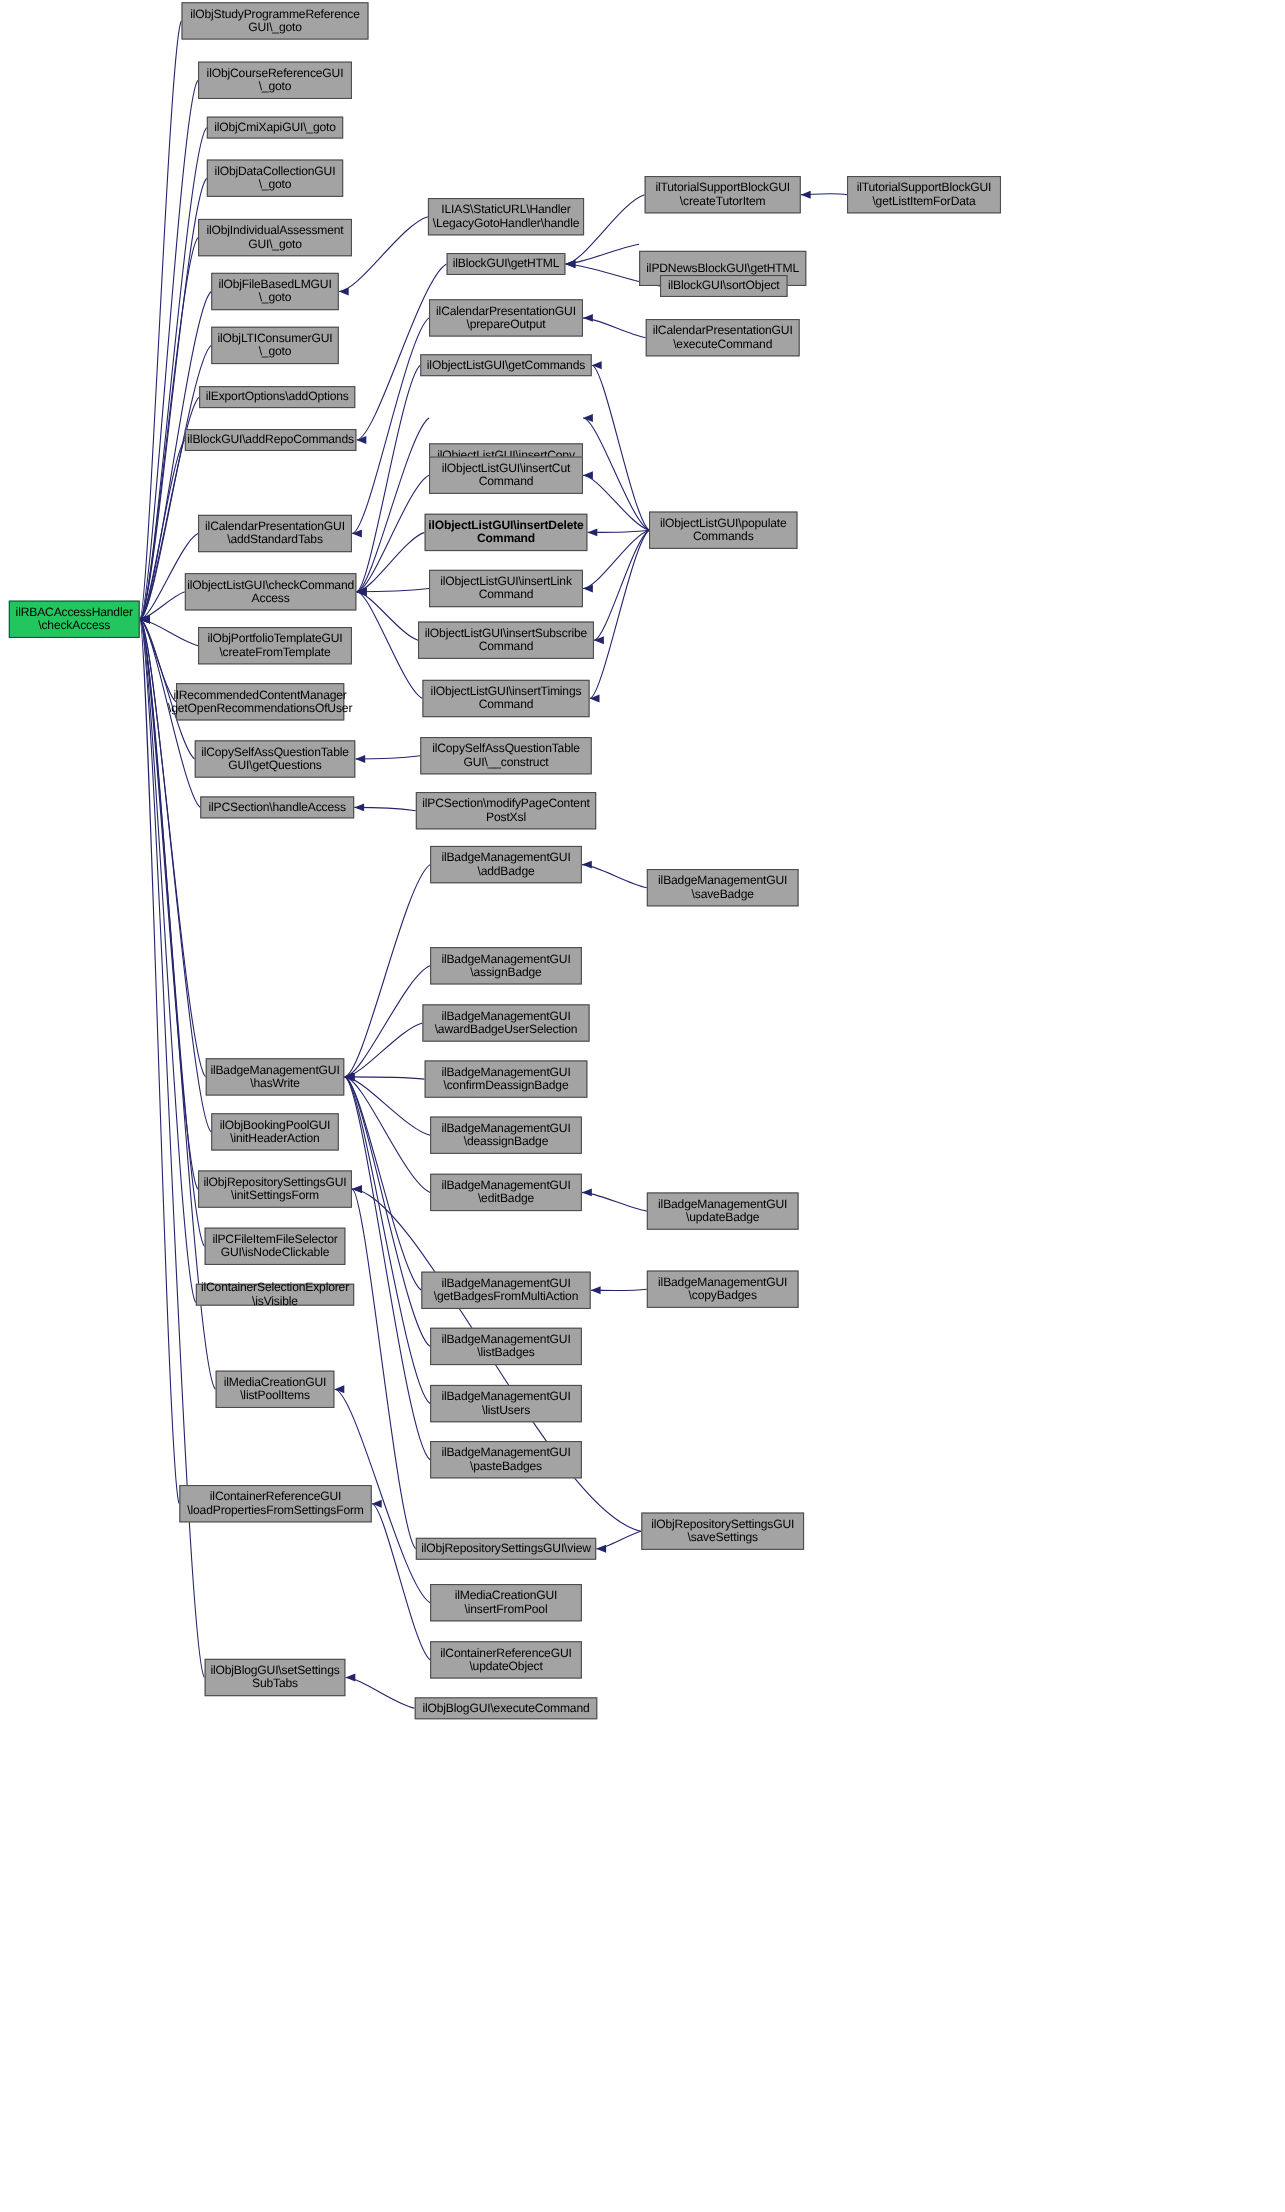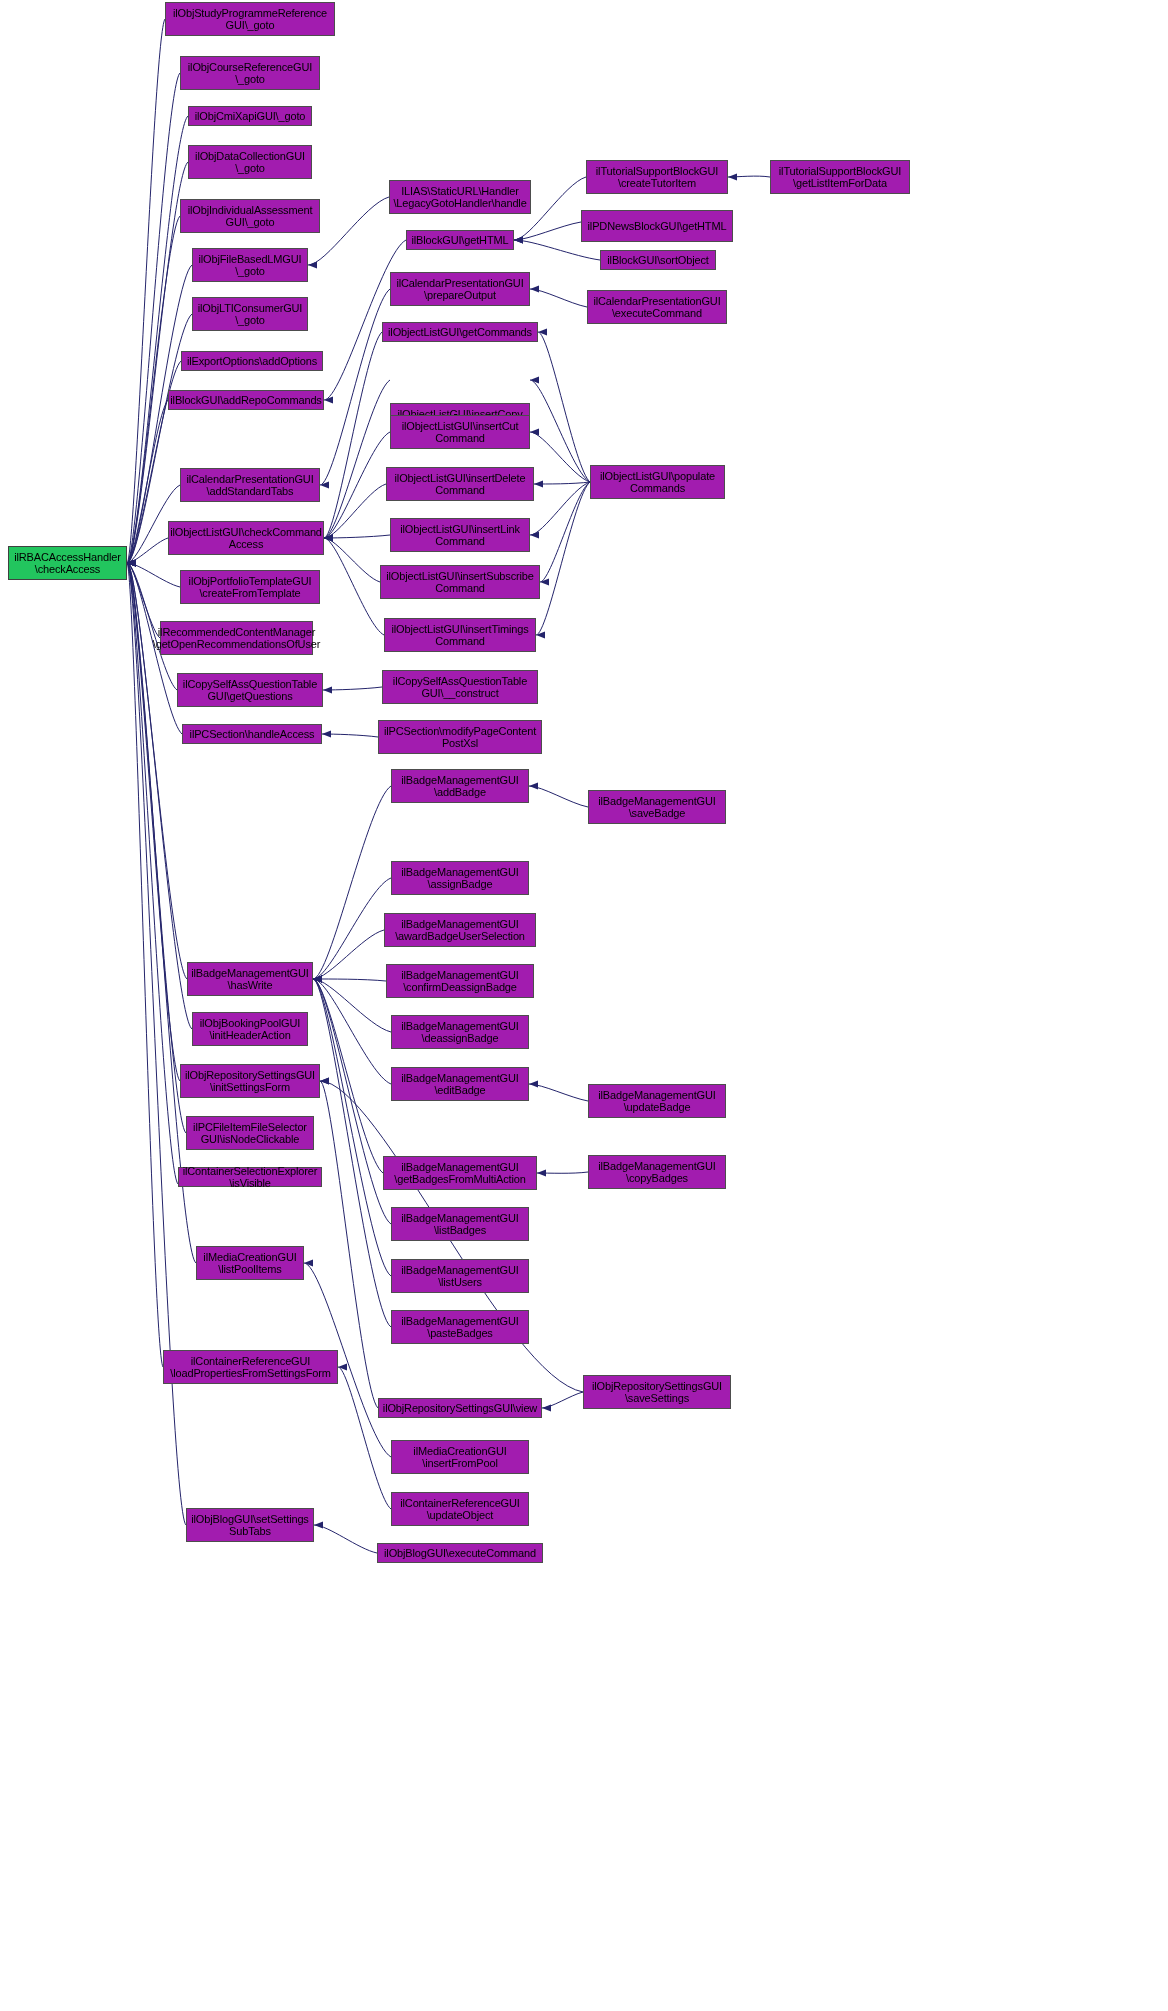--- a/index.html
+++ b/index.html
@@ -9,21 +9,21 @@
     height:2011px;
     background:#ffffff;
     font-family:"Liberation Sans", sans-serif;
     overflow:hidden;
   }
   #edges{position:absolute;left:0;top:0;width:1168px;height:2011px;}
   .node{
     position:absolute;
     box-sizing:border-box;
     border:1px solid #4d4d4d;
-    background:#a21caf;
+    background:#a3a3a3;
     color:#000000;
     display:flex;
     align-items:center;
     justify-content:center;
     text-align:center;
     font-size:11px;
     line-height:12.5px;
     letter-spacing:-0.15px;
     white-space:pre-line;
     padding:0 2px;
@@ -219,21 +219,21 @@
     <div class="node" style="left: 389px; top: 180px; width: 142px; height: 34px;">ILIAS\StaticURL\Handler
 \LegacyGotoHandler\handle</div>
     <div class="node" style="left: 406px; top: 230px; width: 108px; height: 20px;">ilBlockGUI\getHTML</div>
     <div class="node" style="left: 390px; top: 272px; width: 140px; height: 34px;">ilCalendarPresentationGUI
 \prepareOutput</div>
     <div class="node" style="left: 382px; top: 322px; width: 156px; height: 20px;">ilObjectListGUI\getCommands</div>
     <div class="node" style="left: 390px; top: 363px; width: 140px; height: 34px; margin-top: 40px;">ilObjectListGUI\insertCopy
 Command</div>
     <div class="node" style="left: 390px; top: 415px; width: 140px; height: 34px;">ilObjectListGUI\insertCut
 Command</div>
-    <div class="node" style="left: 386px; top: 467px; width: 148px; height: 34px;">ilObjectListGUI\insertDelete
+    <div class="node" style="left: 386px; top: 467px; width: 148px; height: 34px; font-weight: bold;">ilObjectListGUI\insertDelete
 Command</div>
     <div class="node" style="left: 390px; top: 518px; width: 140px; height: 34px;">ilObjectListGUI\insertLink
 Command</div>
     <div class="node" style="left: 380px; top: 565px; width: 160px; height: 34px;">ilObjectListGUI\insertSubscribe
 Command</div>
     <div class="node" style="left: 384px; top: 618px; width: 152px; height: 34px;">ilObjectListGUI\insertTimings
 Command</div>
     <div class="node" style="left: 382px; top: 670px; width: 156px; height: 34px;">ilCopySelfAssQuestionTable
 GUI\__construct</div>
     <div class="node" style="left: 378px; top: 720px; width: 164px; height: 34px;">ilPCSection\modifyPageContent
@@ -259,21 +259,21 @@
     <div class="node" style="left: 391px; top: 1310px; width: 138px; height: 34px;">ilBadgeManagementGUI
 \pasteBadges</div>
     <div class="node" style="left: 378px; top: 1398px; width: 164px; height: 20px;">ilObjRepositorySettingsGUI\view</div>
     <div class="node" style="left: 391px; top: 1440px; width: 138px; height: 34px;">ilMediaCreationGUI
 \insertFromPool</div>
     <div class="node" style="left: 391px; top: 1492px; width: 138px; height: 34px;">ilContainerReferenceGUI
 \updateObject</div>
     <div class="node" style="left: 377px; top: 1543px; width: 166px; height: 20px;">ilObjBlogGUI\executeCommand</div>
     <div class="node" style="left: 586px; top: 160px; width: 142px; height: 34px;">ilTutorialSupportBlockGUI
 \createTutorItem</div>
-    <div class="node" style="left: 581px; top: 210px; width: 152px; height: 32px;">ilPDNewsBlockGUI\getHTML</div>
+    <div class="node" style="left: 581px; top: 228px; width: 152px; height: 32px;">ilPDNewsBlockGUI\getHTML</div>
     <div class="node" style="left: 600px; top: 250px; width: 116px; height: 20px;">ilBlockGUI\sortObject</div>
     <div class="node" style="left: 587px; top: 290px; width: 140px; height: 34px;">ilCalendarPresentationGUI
 \executeCommand</div>
     <div class="node" style="left: 590px; top: 465px; width: 135px; height: 34px;">ilObjectListGUI\populate
 Commands</div>
     <div class="node" style="left: 588px; top: 790px; width: 138px; height: 34px;">ilBadgeManagementGUI
 \saveBadge</div>
     <div class="node" style="left: 588px; top: 1084px; width: 138px; height: 34px;">ilBadgeManagementGUI
 \updateBadge</div>
     <div class="node" style="left: 588px; top: 1155px; width: 138px; height: 34px;">ilBadgeManagementGUI

